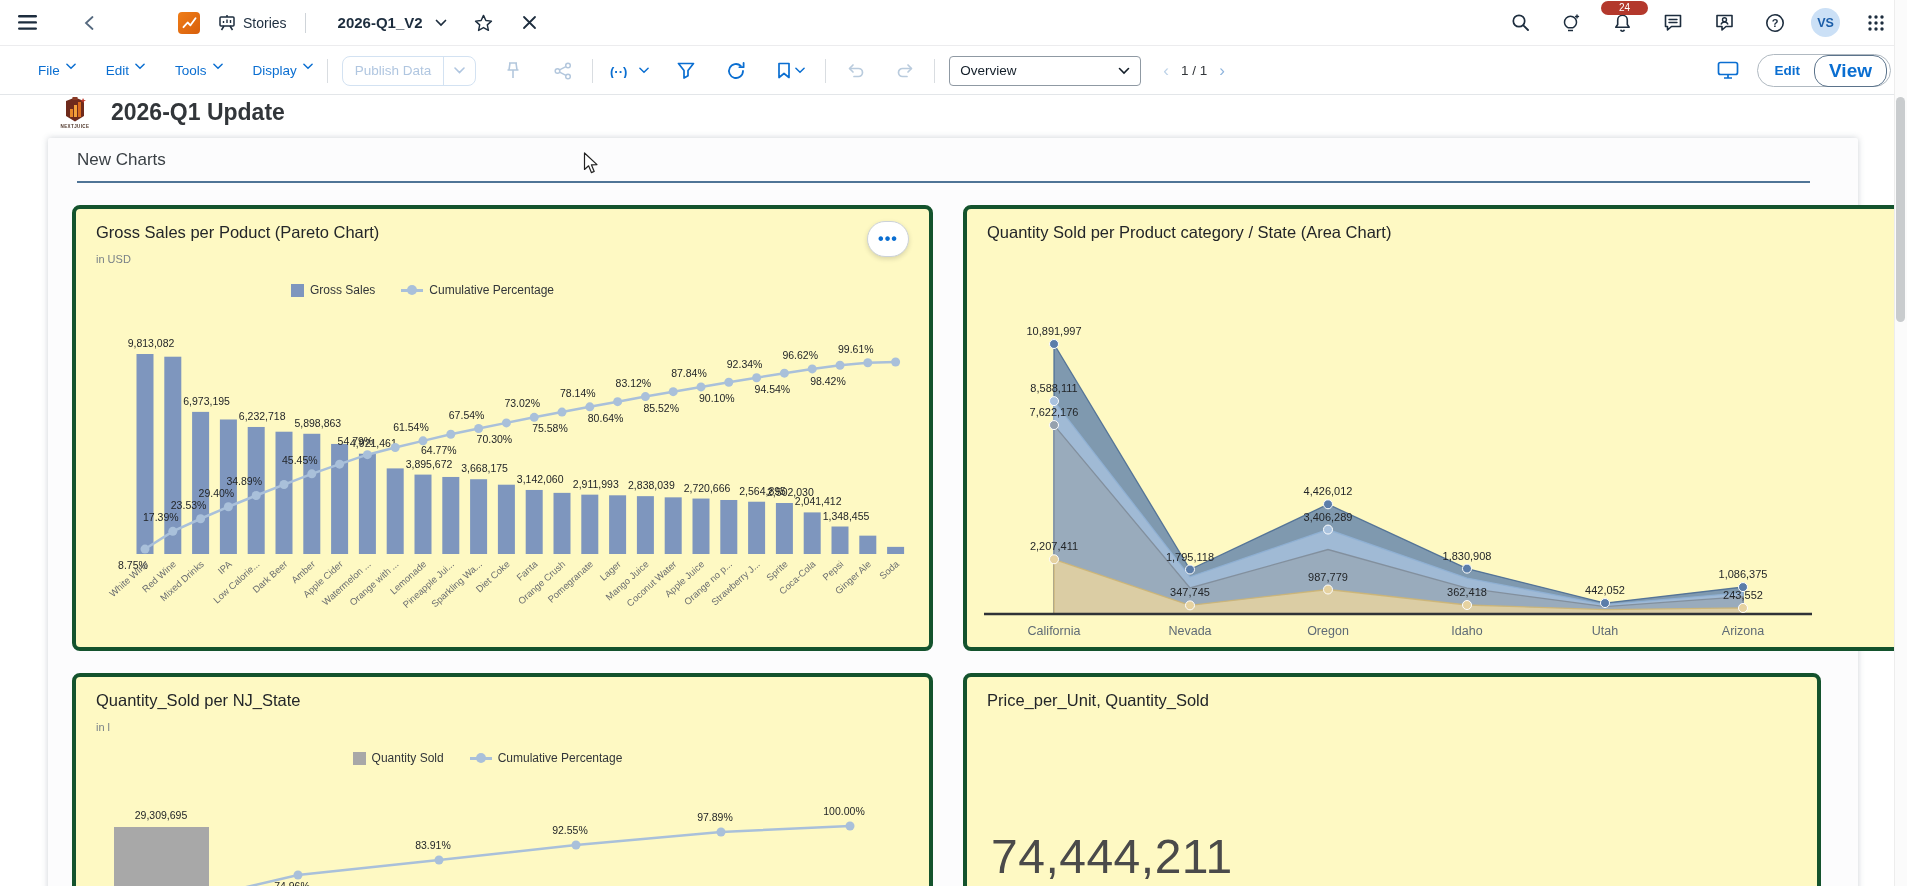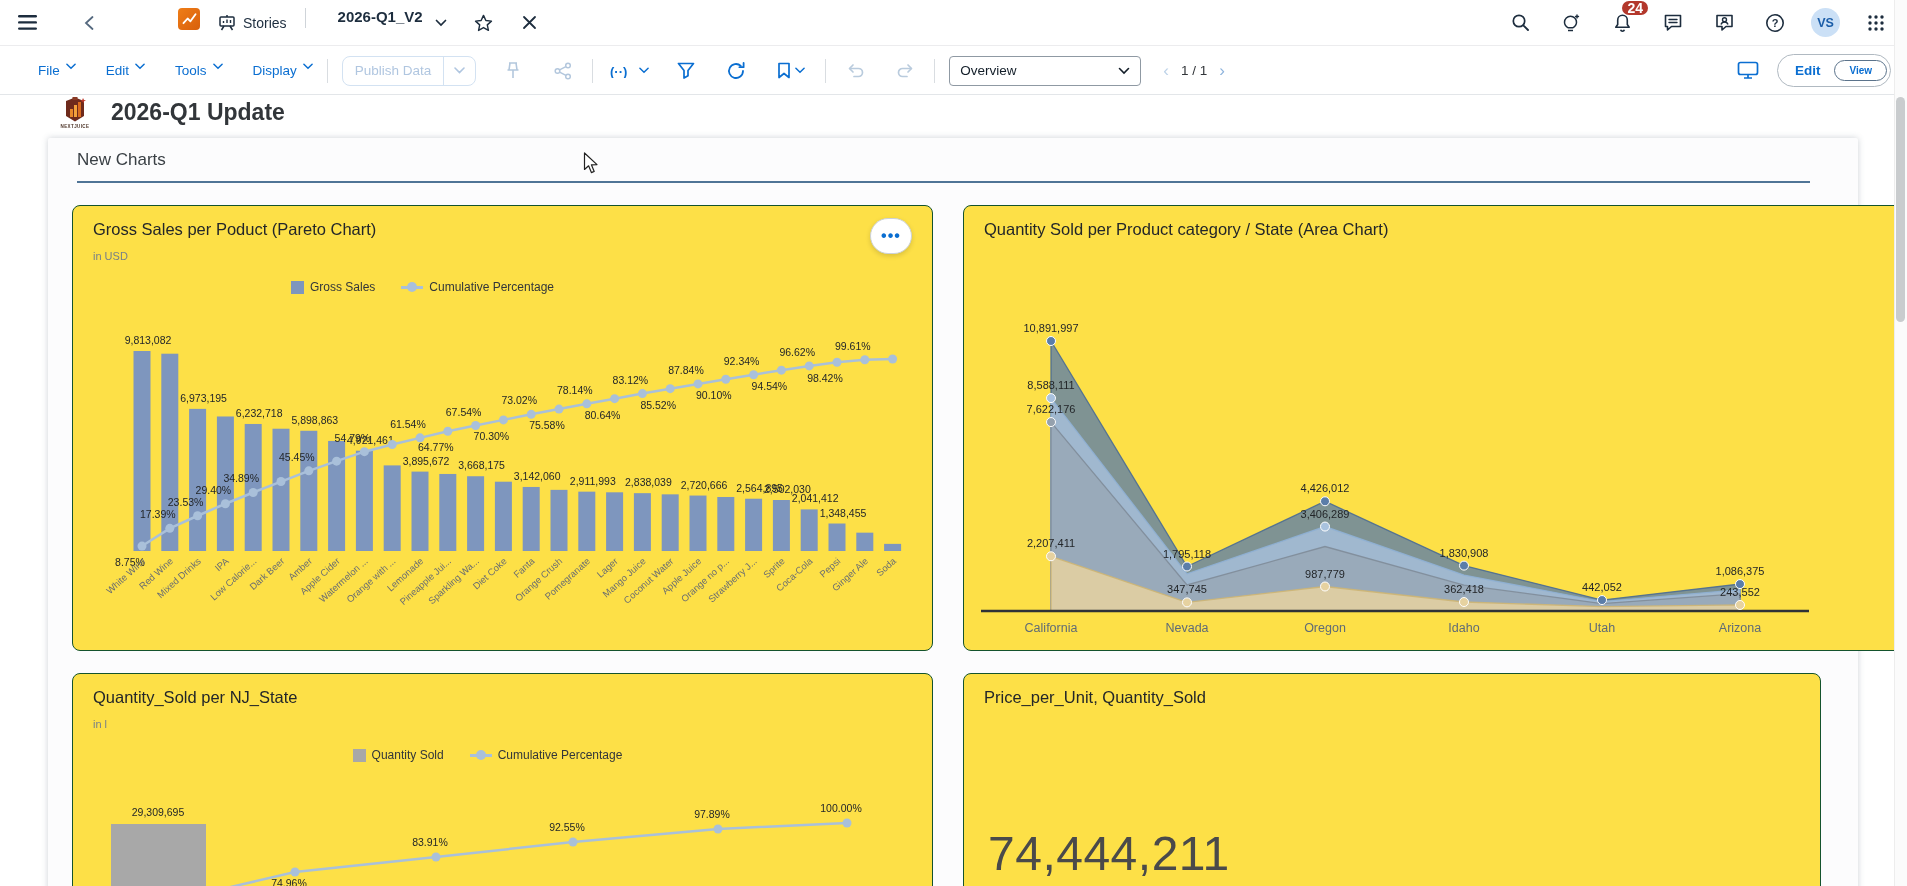--- a/index.html
+++ b/index.html
@@ -4,30 +4,30 @@
 <style>
   *{box-sizing:border-box;margin:0;padding:0}
   html,body{width:1907px;height:886px;overflow:hidden;background:#fff;
     font-family:"Liberation Sans",sans-serif;color:#1d2d3e;position:relative}
   svg{display:block}
   svg text{font-family:"Liberation Sans",sans-serif}
 
   
   .shellbar{position:absolute;top:0;left:0;right:0;height:46px;display:flex;align-items:center;
     padding:0 16px 0 12px;border-bottom:1px solid #ececee;background:#fff;z-index:30}
-  .shell-left{display:flex;gap:8px}
+  .shell-left{display:flex;align-items:center;gap:8px}
   .icon-btn{display:flex;align-items:center;justify-content:center;width:30px;height:30px;border-radius:6px;cursor:pointer;position:relative}
   .shell-sep{width:1px;height:20px;background:#cfd4d9;margin:0 10px}
   .product-logo{width:22px;height:22px;border-radius:4px;background:linear-gradient(135deg,#ef7d17,#d85f0c);
     display:flex;align-items:center;justify-content:center;margin-left:66px;margin-right:10px}
   .stories{display:flex;align-items:center;gap:7px;font-size:14px;color:#1d2d3e}
   .doc-title{font-size:15px;font-weight:bold;color:#1d2d3e;margin-left:14px}
   .shell-right{margin-left:auto;display:flex;align-items:center;gap:21px}
-  .badge{position:absolute;top:-7px;right:-11px;background:#b3382c;color:#fff;font-size:14px;font-weight:bold;
-    padding:1px 5px;border-radius:8px;line-height:12px}
+  .badge{position:absolute;top:-7px;right:-11px;background:#b3382c;color:#fff;font-size:10px;font-weight:normal;
+    padding:1px 18px;border-radius:8px;line-height:12px}
   .avatar{width:29px;height:29px;border-radius:50%;background:#cbe0f6;color:#1b5da8;font-size:12.5px;font-weight:bold;
     display:flex;align-items:center;justify-content:center;cursor:pointer}
 
   
   .toolbar{position:absolute;top:47px;left:0;right:0;height:48px;display:flex;align-items:center;
     padding:0 16px 0 38px;border-bottom:1px solid #e3e6e9;background:#fff;z-index:29}
   .menu-group{display:flex;align-items:center;gap:30px}
   .menu-item{display:flex;gap:6px;color:#0a6ed1;font-size:13.5px;font-weight:normal;cursor:pointer}
   .tb-sep{width:1px;height:24px;background:#d9dde1;margin:0 14px}
   .publish-btn{display:flex;align-items:center;height:30px;border:1px solid #d3e2f2;border-radius:8px;
@@ -36,34 +36,34 @@
   .publish-btn .pb-arrow{padding:0 10px}
   .tb-icons{display:flex;align-items:center;gap:20px}
   .select-box{display:flex;align-items:center;justify-content:space-between;width:192px;height:30px;
     border:1px solid #8f99a3;border-radius:4px;padding:0 10px;font-size:13.5px;color:#131e29;background:#fff;cursor:pointer}
   .pager{display:flex;align-items:center;gap:12px;margin-left:22px;font-size:13.5px;color:#32363a}
   .pager .pg-prev{color:#bdd2e8;font-size:17px;cursor:default}
   .pager .pg-next{color:#8fb4dd;font-size:17px;cursor:pointer}
   .tb-right{margin-left:auto;display:flex;align-items:center;gap:14px}
   .mode-group{display:flex;align-items:center;border:1px solid #b0b9c1;border-radius:17px;height:33px;padding:0 3px;background:#fff}
   .mode-edit{color:#0a6ed1;font-size:13.5px;font-weight:bold;padding:0 14px;cursor:pointer}
-  .mode-view{color:#0a6ed1;font-size:10px;font-weight:bold;padding:4px 14px;border:1.5px solid #5b738b;border-radius:14px;cursor:pointer}
+  .mode-view{color:#0a6ed1;font-size:19px;font-weight:bold;padding:4px 14px;border:1.5px solid #5b738b;border-radius:14px;cursor:pointer}
 
   
   .page-header{position:absolute;top:96px;left:57px;display:flex;align-items:center;gap:18px;z-index:5}
   .brand-logo{width:36px;display:flex;flex-direction:column;align-items:center}
   .brand-caption{font-size:4.5px;font-weight:bold;letter-spacing:.4px;color:#4c3326;margin-top:1px}
   .page-title{font-size:23px;font-weight:bold;color:#32363a}
 
   .lane{position:absolute;left:48px;top:138px;width:1810px;height:900px;background:#fcfcfd;
     border-radius:2px;box-shadow:0 0 6px rgba(80,95,110,.28)}
   .section-title{position:absolute;left:29px;top:12px;font-size:17px;color:#3a4045;cursor:text}
   .section-underline{position:absolute;left:29px;top:43px;width:1733px;height:2px;background:#4f7496}
 
-  .card{position:absolute;background:#fde047;border:1px solid #14532d;border-radius:8px;overflow:hidden}
+  .card{position:absolute;background:#fef9c3;border:4px solid #14532d;border-radius:8px;overflow:hidden}
   .card1{left:24px;top:67px;width:861px;height:446px}
   .card2{left:915px;top:67px;width:976px;height:446px}
   .card3{left:24px;top:535px;width:861px;height:420px}
   .card4{left:915px;top:535px;width:858px;height:420px}
   .card-title{position:absolute;left:20px;top:14px;font-size:16.5px;color:#232629}
   .card-sub{position:absolute;left:20px;top:44px;font-size:11px;color:#788087}
   .chart-svg{position:absolute;left:0;top:0}
   .legend{position:absolute;top:74px;left:0;width:100%;display:flex;justify-content:center;gap:26px;font-size:12px;color:#32363a}
   .legend.shift-l{transform:translateX(-80px)}
   .legend.shift-s{transform:translateX(-15px)}

